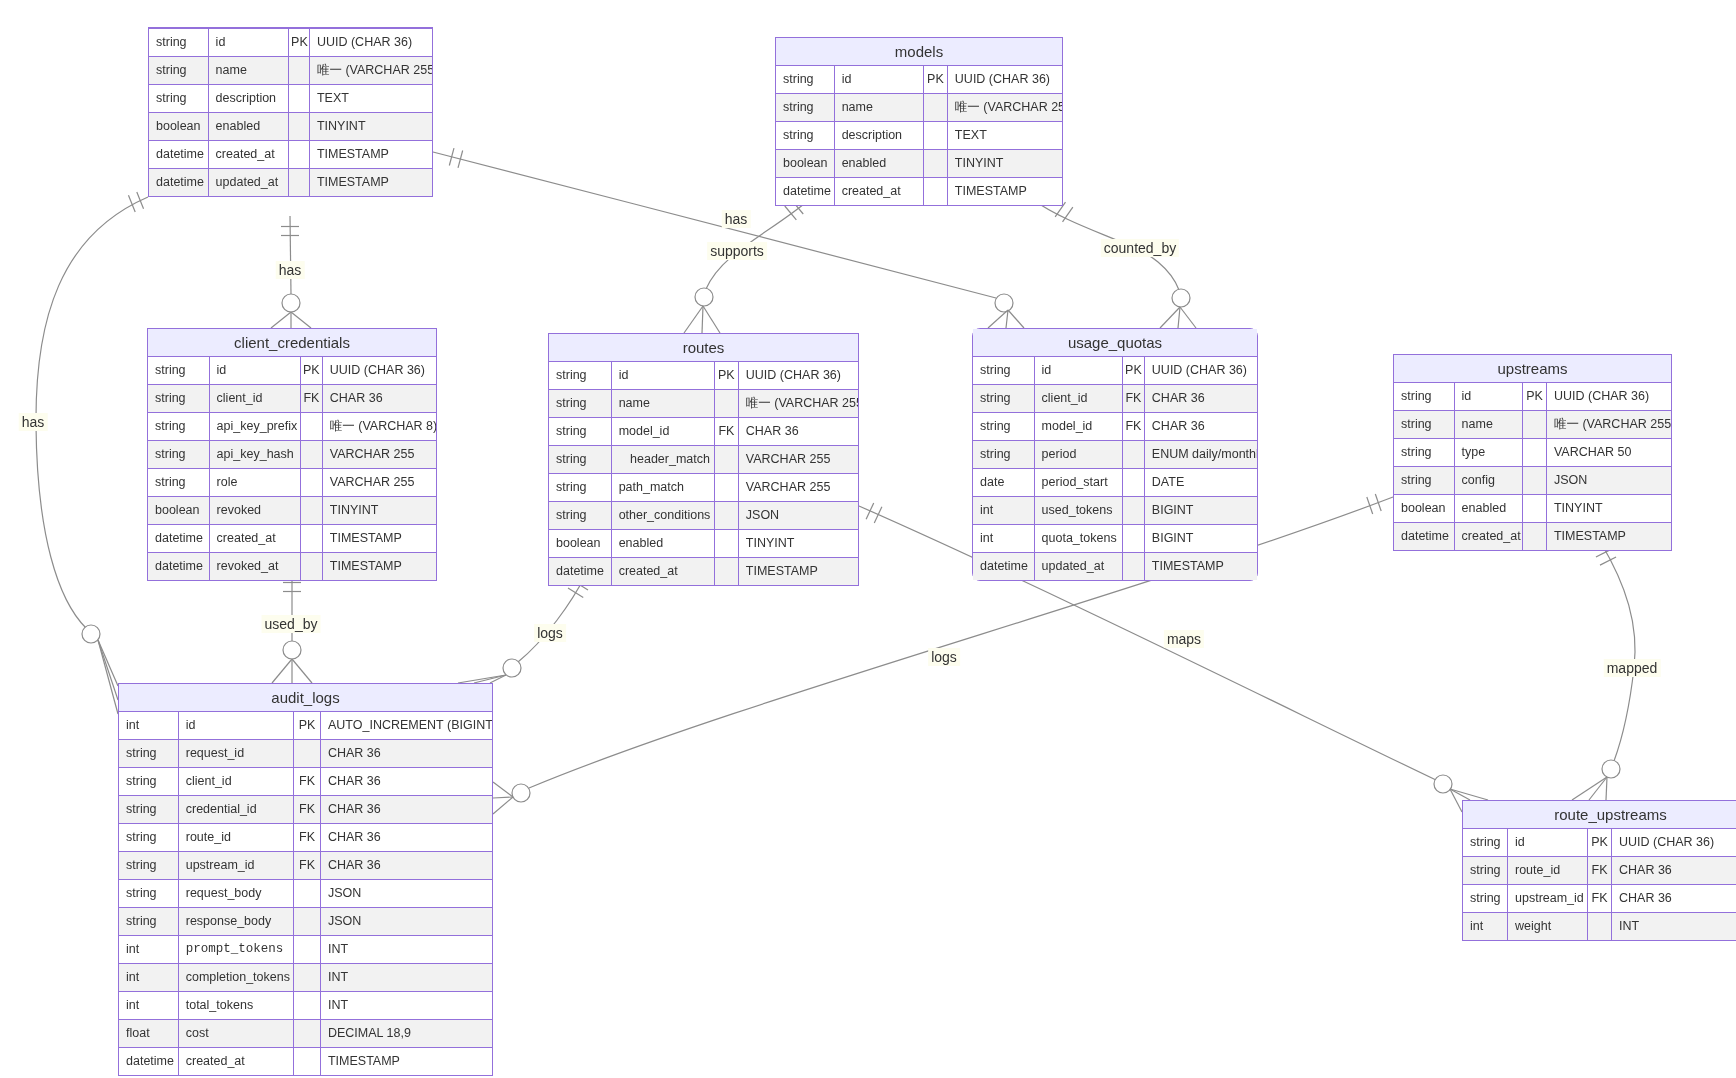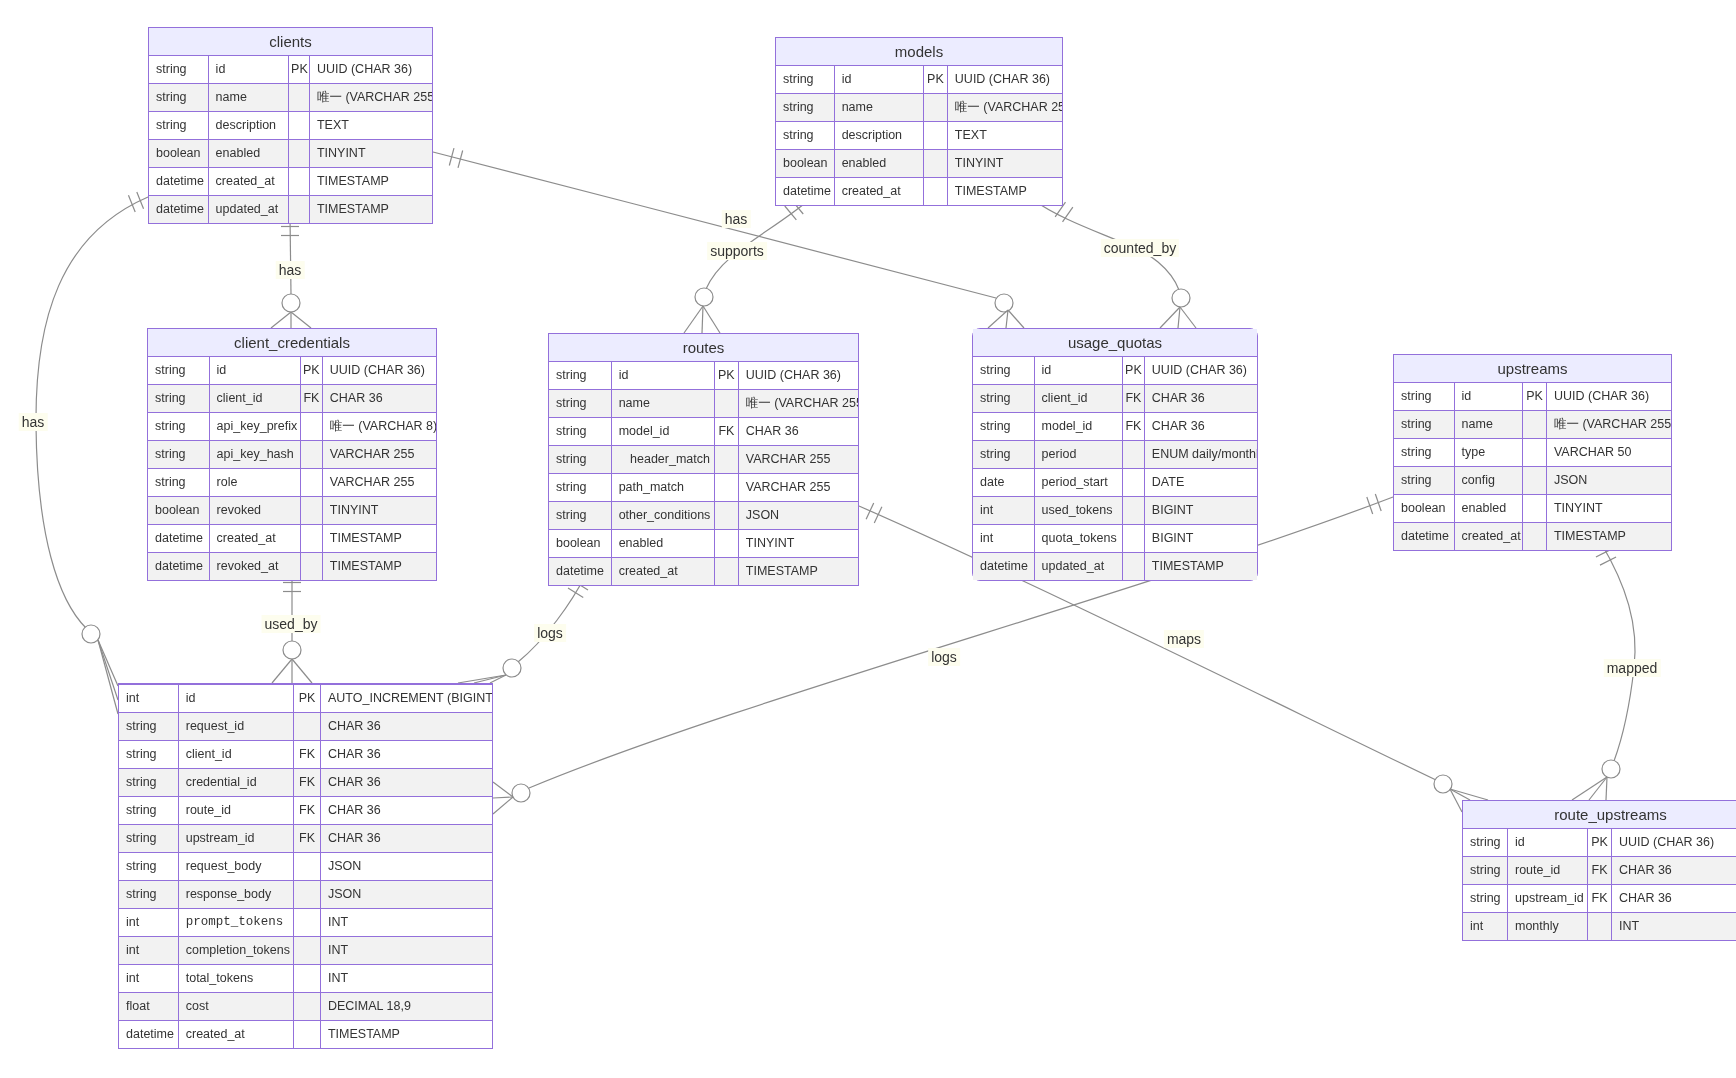--- a/index.html
+++ b/index.html
@@ -180,21 +180,20 @@
     <div class="rel-label" style="left:1140px;top:248px">counted_by</div>
     <div class="rel-label" style="left:291px;top:624px">used_by</div>
     <div class="rel-label" style="left:550px;top:633px">logs</div>
     <div class="rel-label" style="left:1184px;top:639px">maps</div>
     <div class="rel-label" style="left:944px;top:657px">logs</div>
     <div class="rel-label" style="left:1632px;top:668px">mapped</div>
   </div>
 
   <div id="tables">
       <div class="er-table" style="left: 148px; top: 27px; width: 285px;">
-        <div class="er-title">clients</div>
         <div class="er-row">
           <div class="er-cell c0" style="width: 59px;">string</div>
           <div class="er-cell c1" style="width: 81px;">id</div>
           <div class="er-cell c2" style="width: 21px;">PK</div>
           <div class="er-cell c3" style="width: 124px;">UUID (CHAR 36)</div>
         </div>
         <div class="er-row alt">
           <div class="er-cell c0" style="width: 59px;">string</div>
           <div class="er-cell c1" style="width: 81px;">name</div>
           <div class="er-cell c2" style="width: 21px;"></div>
@@ -444,20 +443,21 @@
           <div class="er-cell c3" style="width: 126px;">TINYINT</div>
         </div>
         <div class="er-row alt">
           <div class="er-cell c0" style="width: 60px;">datetime</div>
           <div class="er-cell c1" style="width: 69px;">created_at</div>
           <div class="er-cell c2" style="width: 24px;"></div>
           <div class="er-cell c3" style="width: 126px;">TIMESTAMP</div>
         </div>
       </div>
       <div class="er-table" style="left: 118px; top: 683px; width: 375px;">
+        <div class="er-title">audit_logs</div>
         <div class="er-row">
           <div class="er-cell c0" style="width: 59px;">int</div>
           <div class="er-cell c1" style="width: 116px;">id</div>
           <div class="er-cell c2" style="width: 27px;">PK</div>
           <div class="er-cell c3" style="width: 173px;">AUTO_INCREMENT (BIGINT)</div>
         </div>
         <div class="er-row alt">
           <div class="er-cell c0" style="width: 59px;">string</div>
           <div class="er-cell c1" style="width: 116px;">request_id</div>
           <div class="er-cell c2" style="width: 27px;"></div>
@@ -545,19 +545,19 @@
           <div class="er-cell c3" style="width: 124px;">CHAR 36</div>
         </div>
         <div class="er-row">
           <div class="er-cell c0" style="width: 44px;">string</div>
           <div class="er-cell c1" style="width: 80px;">upstream_id</div>
           <div class="er-cell c2" style="width: 24px;">FK</div>
           <div class="er-cell c3" style="width: 124px;">CHAR 36</div>
         </div>
         <div class="er-row alt">
           <div class="er-cell c0" style="width: 44px;">int</div>
-          <div class="er-cell c1" style="width: 80px;">monthly</div>
+          <div class="er-cell c1" style="width: 80px;">weight</div>
           <div class="er-cell c2" style="width: 24px;"></div>
           <div class="er-cell c3" style="width: 124px;">INT</div>
         </div>
       </div>
     </div>
 </div>
 
 </body></html>

